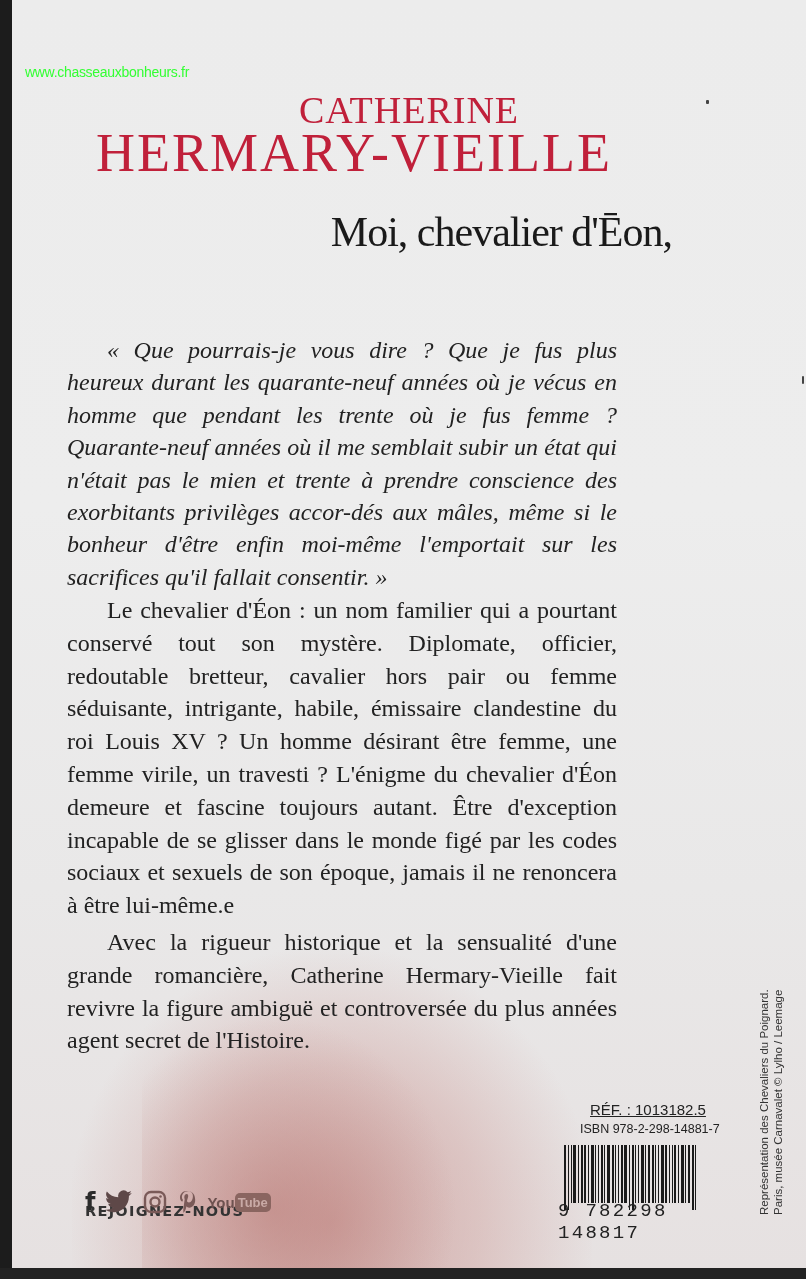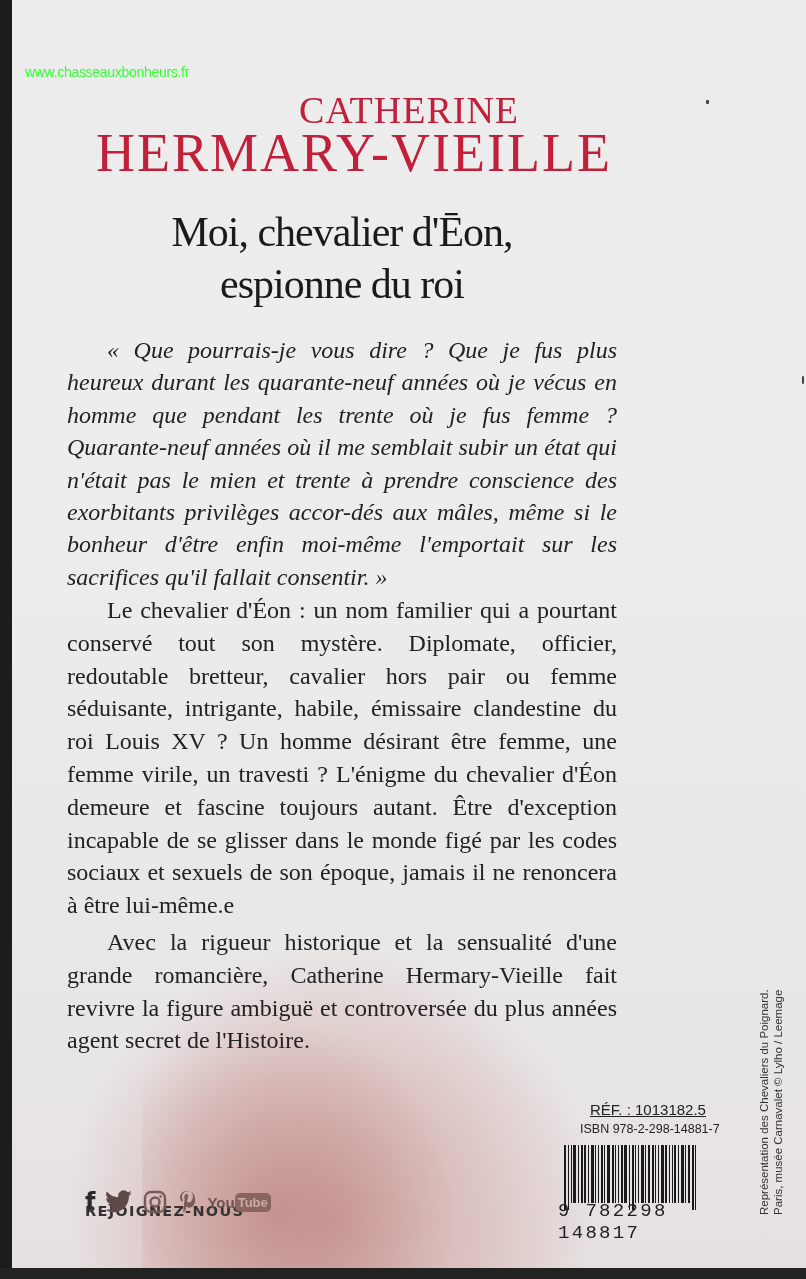--- a/index.html
+++ b/index.html
@@ -30,21 +30,21 @@
   }
   .author-first {
     position:absolute; left:0; top:88px; width:794px; text-align:center;
     font-family:"Liberation Serif", serif; color:#c0203a; font-size:38px; letter-spacing:1px;
   }
   .author-last {
     position:absolute; left:0; top:122px; width:684px; text-align:center;
     font-family:"Liberation Serif", serif; color:#c0203a; font-size:54px; letter-spacing:2px;
   }
   .title {
-    position:absolute; left:0; top:206px; width:660px; text-align:center;
+    position:absolute; left:0; top:206px; width:660px; text-align:right;
     font-family:"Liberation Serif", serif; color:#1a1a1a; font-size:42px; line-height:52px;
     letter-spacing:-1px;
   }
   .para {
     position:absolute; left:55px; width:416px;
     font-family:"Liberation Serif", serif; color:#222; font-size:23px; line-height:32.4px;
     text-align:justify; text-align-last:left;
     transform-origin:0 0; transform:scaleX(1.55);
   }
   .para.italic { font-style:italic; }
@@ -102,21 +102,20 @@
   <div class="dot" style="left:694px;top:100px;"></div>
   <div class="dot" style="left:790px;top:376px;height:8px;width:2px;"></div>
 
   <div class="watermark">www.chasseauxbonheurs.fr</div>
 
   <div class="author-first">CATHERINE</div>
   <div class="author-last">HERMARY-VIEILLE</div>
 
   <div class="title">
     <div>Moi, chevalier d'Ēon,</div>
-    <div>espionne du roi</div>
   </div>
 
   <div class="para italic p1" style="transform:none;width:550px;font-size:24px;line-height:32.4px;">
     <p>« Que pourrais-je vous dire ? Que je fus plus heureux durant les quarante-neuf années où je vécus en homme que pendant les trente où je fus femme ? Quarante-neuf années où il me semblait subir un état qui n'était pas le mien et trente à prendre conscience des exorbitants privilèges accor-dés aux mâles, même si le bonheur d'être enfin moi-même l'emportait sur les sacrifices qu'il fallait consentir. »</p>
   </div>
 
   <div class="para p2" style="transform:none;width:550px;font-size:24px;line-height:32.8px;">
     <p>Le chevalier d'Éon : un nom familier qui a pourtant conservé tout son mystère. Diplomate, officier, redoutable bretteur, cavalier hors pair ou femme séduisante, intrigante, habile, émissaire clandestine du roi Louis XV ? Un homme désirant être femme, une femme virile, un travesti ? L'énigme du chevalier d'Éon demeure et fascine toujours autant. Être d'exception incapable de se glisser dans le monde figé par les codes sociaux et sexuels de son époque, jamais il ne renoncera à être lui-même.e</p>
   </div>
 

